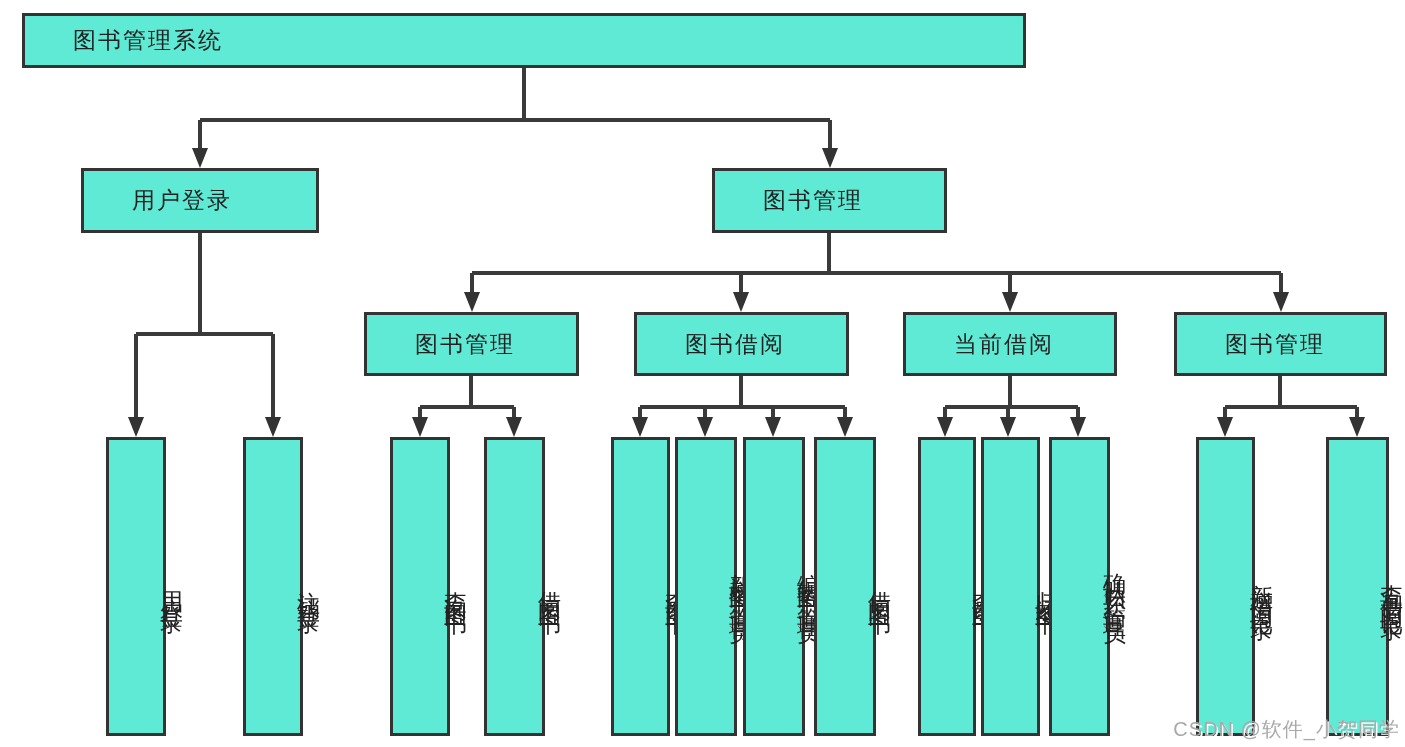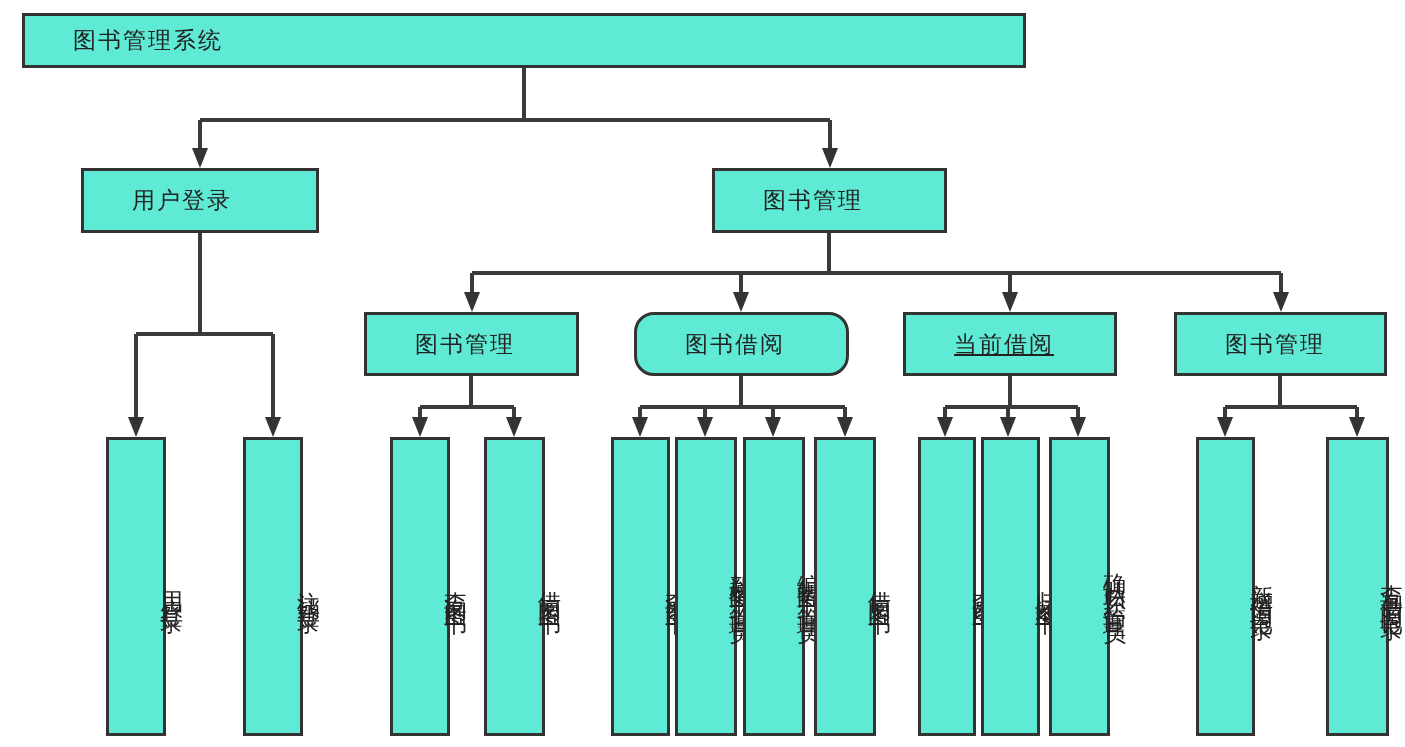--- a/index.html
+++ b/index.html
@@ -108,24 +108,24 @@
   <div class="box box-h" style="left:81px; top:168px; width:238px; height:65px;">
     <span>用户登录</span>
   </div>
   <div class="box box-h" style="left:712px; top:168px; width:235px; height:65px;">
     <span>图书管理</span>
   </div>
 
   <div class="box box-h" style="left:364px; top:312px; width:215px; height:64px;">
     <span>图书管理</span>
   </div>
-  <div class="box box-h" style="left:634px; top:312px; width:215px; height:64px;border-radius:20px;">
+  <div class="box box-h" style="left:634px; top:312px; width:215px; height:64px;">
     <span>图书借阅</span>
   </div>
-  <div class="box box-h" style="left:903px; top:312px; width:214px; height:64px;text-decoration:underline;">
+  <div class="box box-h" style="left:903px; top:312px; width:214px; height:64px;">
     <span>当前借阅</span>
   </div>
   <div class="box box-h" style="left:1174px; top:312px; width:213px; height:64px;">
     <span>图书管理</span>
   </div>
 
   <div class="box box-v" style="left:106px; top:437px; width:60px; height:299px;">
     <span>用户登录</span>
   </div>
   <div class="box box-v" style="left:243px; top:437px; width:60px; height:299px;">
@@ -162,14 +162,15 @@
     <span>确认归还（管理员）</span>
   </div>
 
   <div class="box box-v" style="left:1196px; top:437px; width:59px; height:299px;">
     <span>新增借阅记录</span>
   </div>
   <div class="box box-v" style="left:1326px; top:437px; width:63px; height:299px;">
     <span>查询借阅记录</span>
   </div>
 
+  <div class="watermark">CSDN @软件_小贺同学</div>
 
 </div>
 
 </body></html>

